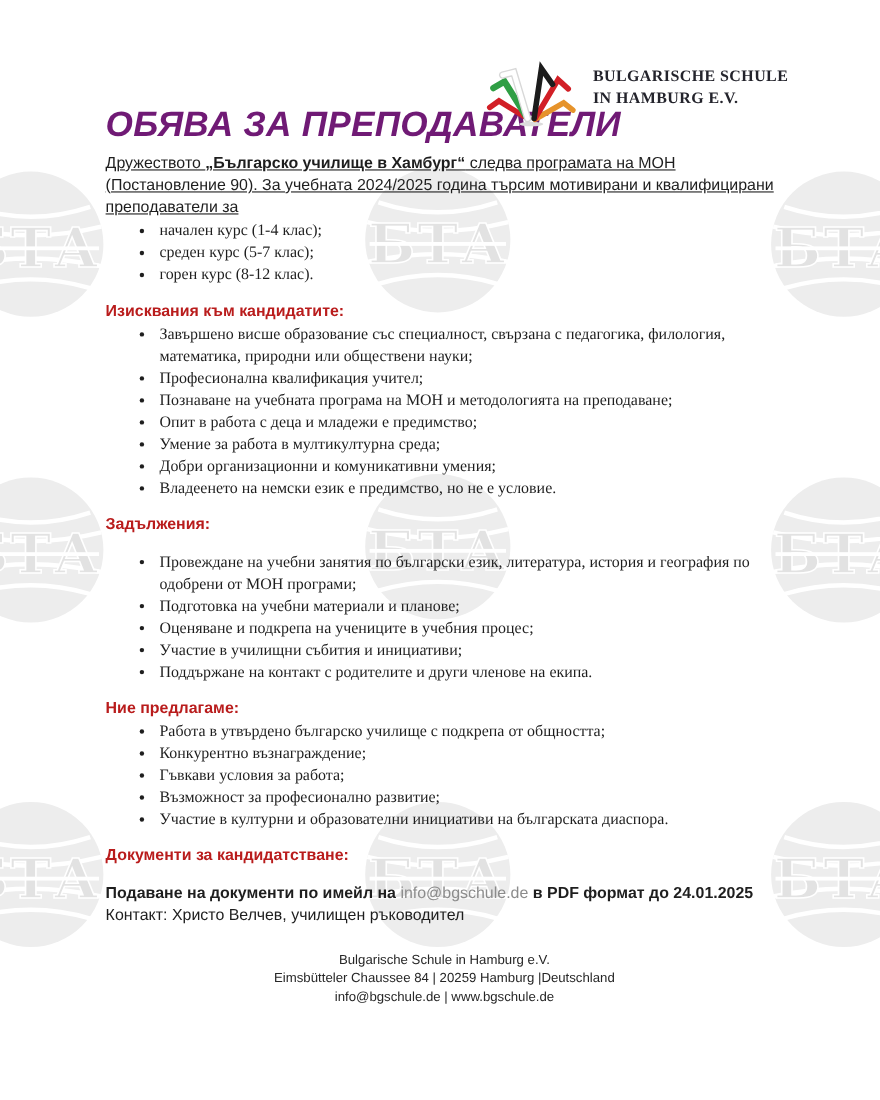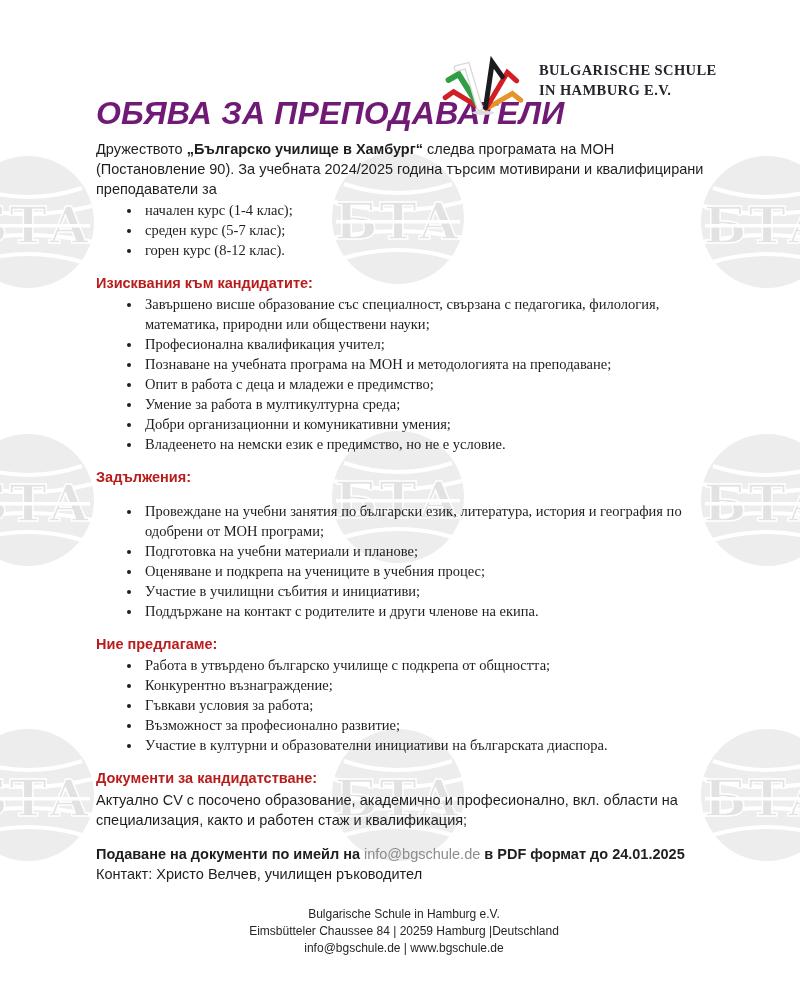--- a/index.html
+++ b/index.html
@@ -31,21 +31,21 @@
   .content { position:relative; z-index:1; padding:0 88px 0 96px; }
   .title {
     margin:103px 0 0 0;
     font-size:32px;
     font-weight:bold;
     letter-spacing:0.2px;
     color:#701a75;
     font-style:italic;
   }
   .body-text { font-size:14.5px; line-height:20px; }
-  p.para { margin:16px 0 0 0; }
+  p.para { margin:16px 0 0 0;text-decoration:underline; }
   p.para-tight { margin:2px 0 0 0; }
   .b { font-weight:bold; }
   h2.sec {
     margin:13px 0 0 0;
     font-size:14.5px;
     line-height:20px;
     font-weight:bold;
     color:#b91c1c;
   }
   ul.bullets, ol.nums {
@@ -177,21 +177,20 @@
     <ul class="bullets">
 
     <li>Работа в утвърдено българско училище с подкрепа от общността;</li>
         <li>Конкурентно възнаграждение;</li>
         <li>Гъвкави условия за работа;</li>
         <li>Възможност за професионално развитие;</li>
         <li>Участие в културни и образователни инициативи на българската диаспора.</li>
       </ul>
 
     <h2 class="sec">Документи за кандидатстване:</h2>
-    <p class="para-tight">Актуално CV с посочено образование, академично и професионално, вкл. области на специализация, както и работен стаж и квалификация;</p>
 
     <p class="submission"><span class="b">Подаване на документи по имейл на </span><span class="email-grey">info@bgschule.de</span><span class="b"> в PDF формат до 24.01.2025</span></p>
     <p class="contact-line">Контакт: Христо Велчев, училищен ръководител</p>
 
     <div class="footer">
       <div>Bulgarische Schule in Hamburg e.V.</div>
       <div>Eimsbütteler Chaussee 84 | 20259 Hamburg |Deutschland</div>
       <div>info@bgschule.de | www.bgschule.de</div>
     </div>
 

